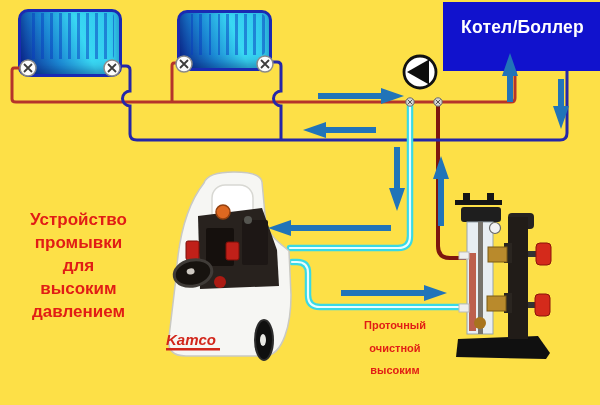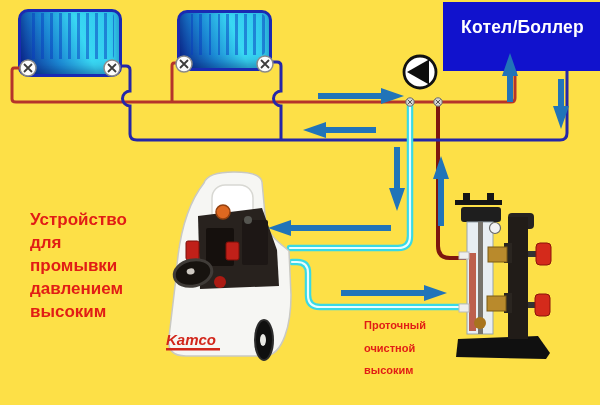--- a/index.html
+++ b/index.html
@@ -25,21 +25,21 @@
   .fins{position:absolute;left:5%;right:5%;top:1px;height:74%;border-radius:4px;
     background:repeating-linear-gradient(90deg,transparent 0px,transparent 6.5px,rgba(8,60,190,.5) 6.5px,rgba(8,60,190,.5) 9px);}
 
   
   .boiler{position:absolute;left:443px;top:2px;width:159px;height:69px;
     background:var(--boiler-bg);color:var(--boiler-text);
     display:flex;justify-content:center;align-items:flex-start;padding-top:15px;box-sizing:border-box;
     font-size:17.5px;font-weight:bold;letter-spacing:.2px;}
 
   
-  .caption{position:absolute;color:var(--caption);font-weight:bold;}
+  .caption{position:absolute;color:var(--caption);font-weight:bold;text-align:center;}
   .caption span{display:block;}
   .cap-left{left:30px;top:208px;font-size:17px;line-height:23px;}
   .cap-filter{left:364px;top:314px;font-size:11px;line-height:22.5px;}
 
   svg text{font-family:"Liberation Sans", sans-serif;}
 </style>
 </head>
 <body>
 
 <div class="stage">
@@ -158,24 +158,24 @@
     <polygon class="arrow" points="510,53 502,76 507,76 507,102 513,102 513,76 518,76"></polygon>
     <polygon class="arrow" points="561,129 553,106 558,106 558,79 564,79 564,106 569,106"></polygon>
     <polygon class="arrow" points="397,211 389,188 394,188 394,147 400,147 400,188 405,188"></polygon>
     <polygon class="arrow" points="441,156 433,179 438,179 438,226 444,226 444,179 449,179"></polygon>
     <polygon class="arrow" points="268,228 291,220 291,225 391,225 391,231 291,231 291,236"></polygon>
     <polygon class="arrow" points="447,293 424,285 424,290 341,290 341,296 424,296 424,301"></polygon>
   </svg>
 
   <div class="caption cap-left">
     <span>Устройство</span>
+    <span>промывки</span>
     <span>для</span>
-    <span>промывки</span>
+    <span>высоким</span>
     <span>давлением</span>
-    <span>высоким</span>
   </div>
   <div class="caption cap-filter">
     <span>Проточный</span>
     <span>очистной</span>
     <span>высоким</span>
   </div>
 
 </div>
 
 </body></html>

